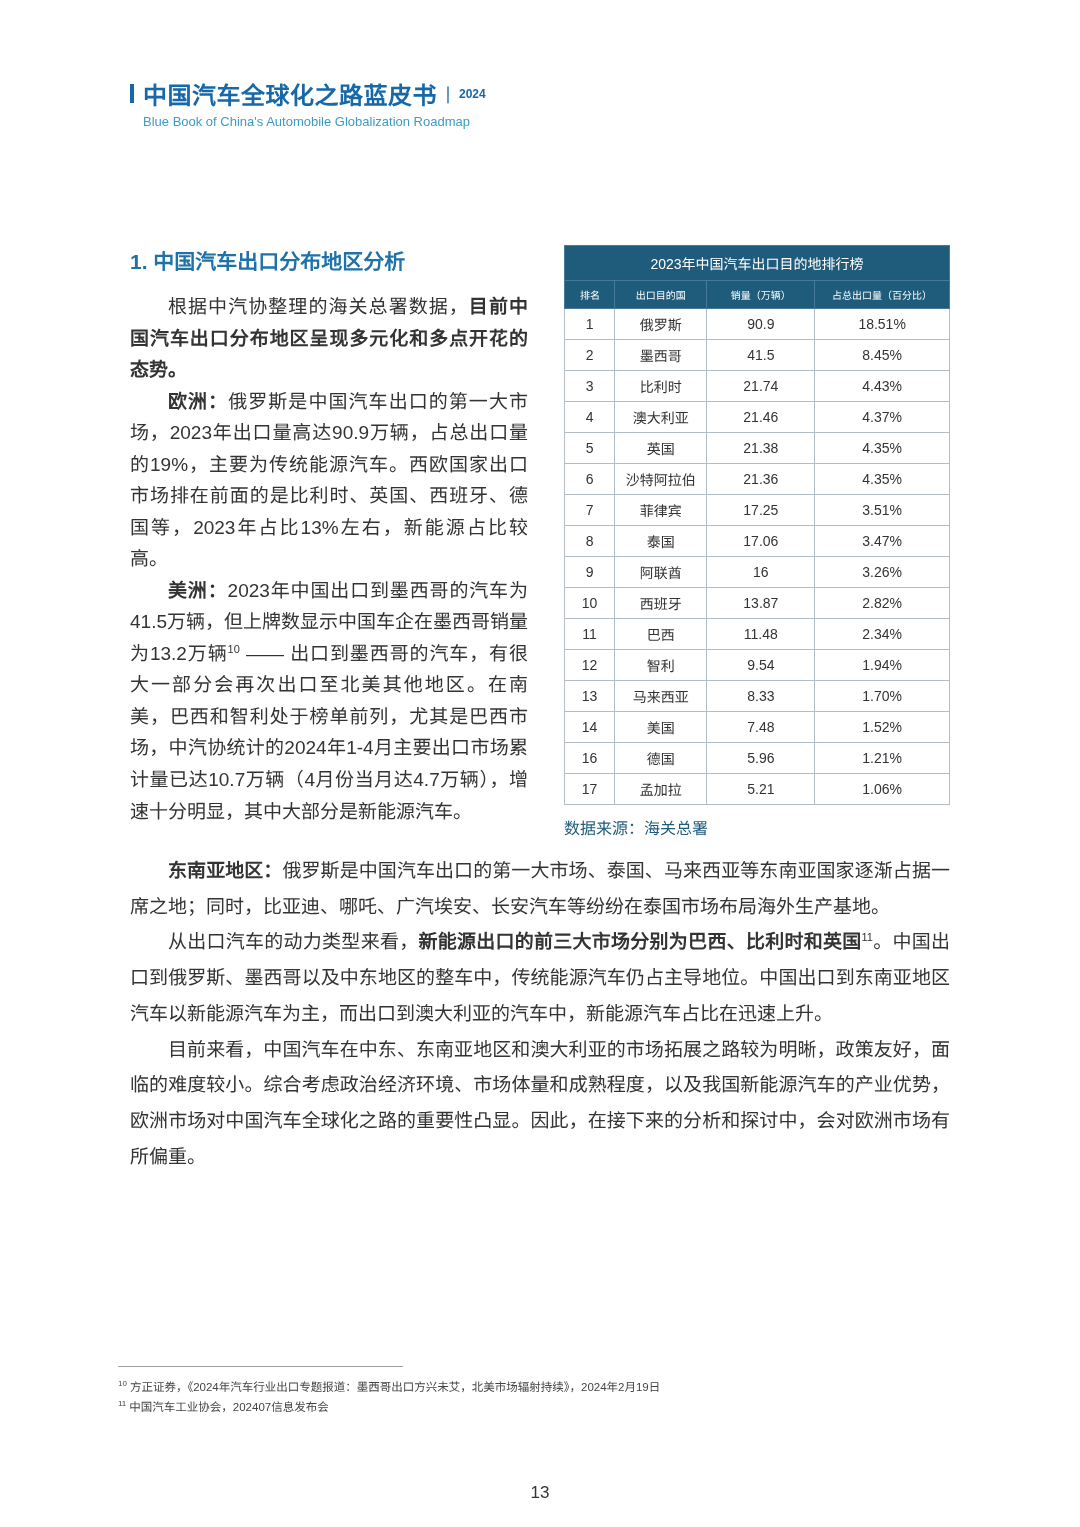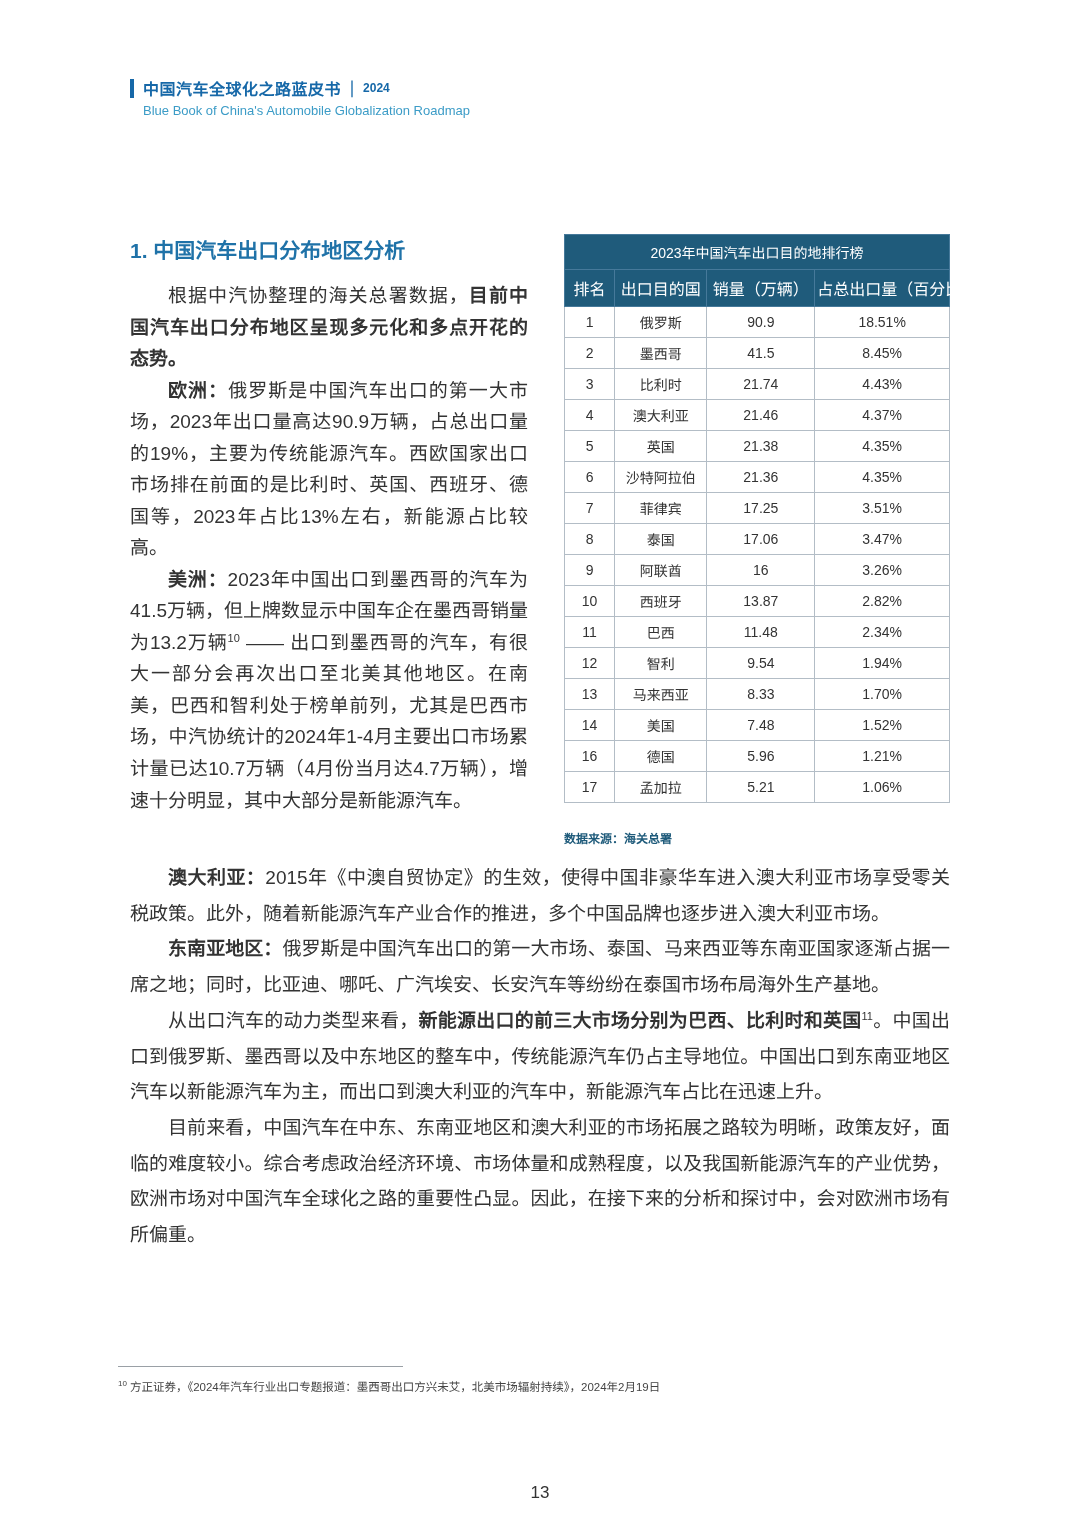--- a/index.html
+++ b/index.html
@@ -6,44 +6,44 @@
   html, body { margin:0; padding:0; background:#ffffff; }
   .page {
     width:1080px; height:1527px; margin:0 auto; background:#ffffff;
     position:relative; overflow:hidden;
     font-family:"Liberation Sans","DejaVu Sans",sans-serif;
     padding:76px 130px 0 130px;
   }
   
   .header-title-row { display:flex; align-items:center; }
   .header-accent-bar { width:4px; height:19px; background:var(--header-blue,#1668A8); margin-right:9px; }
-  .header-title { font-size:16px; font-weight:bold; color:var(--header-blue,#1668A8); letter-spacing:.5px; }
+  .header-title { font-size:24px; font-weight:bold; color:var(--header-blue,#1668A8); letter-spacing:.5px; }
   .header-sep { font-size:16px; font-weight:bold; color:var(--header-blue,#1668A8); margin:0 3px; }
   .header-year { font-size:12px; font-weight:bold; color:var(--header-blue,#1668A8); }
   .header-subtitle { margin:3px 0 0 13px; font-size:13px; color:var(--subtitle-blue,#3C9CC7); }
   
   .content { margin-top:116px; }
   .two-col { display:flex; align-items:flex-start;justify-content:center; }
   .left-col { flex:0 0 398px; width:398px; }
   .right-col { flex:1; margin-left:36px; }
   .section-title { margin:0 0 16px 0; font-size:21px; font-weight:bold; color:var(--section-blue,#1F72A8); }
   .para { margin:0; font-size:19px; line-height:1.66; color:#333; text-indent:2em; text-align:justify; }
   .para .bold { font-weight:bold; }
   .para sup { font-size:11px; }
   .full-paras { margin-top:14px; }
   .full-paras .para { line-height:1.88; }
   
   .export-table { width:100%; border-collapse:collapse; table-layout:fixed; font-size:14px; color:#333; }
   .export-table thead th {
     background:var(--table-header-bg,#1F5B7B); color:#ffffff; font-weight:normal;
-    border:1px solid #46799a; padding:6px 2px; font-size:16px; white-space:nowrap;
+    border:1px solid #46799a; padding:6px 15px; font-size:10px; white-space:nowrap;
   }
   .export-table .table-title-cell { font-size:14px; padding:7px 2px; }
   .export-table tbody td { border:1px solid #b3bdc6; text-align:center; padding:5px 2px; background:#fff; }
-  .table-source { margin-top:26px; font-size:12px; font-weight:bold; color:var(--table-header-bg,#1F5B7B); }
+  .table-source { margin-top:10px; font-size:16px; font-weight:normal; color:var(--table-header-bg,#1F5B7B); }
   
   .footnotes { position:absolute; left:118px; right:130px; top:1366px; }
   .footnote-divider { width:285px; border:0; border-top:1px solid #9aa0a6; margin:0 0 10px 0; }
   .footnote { font-size:11.5px; color:#444; line-height:1.75; }
   .footnote sup { font-size:8px; margin-right:3px; }
   
   .page-number { position:absolute; top:1483px; left:0; width:100%; text-align:center; font-size:17px; color:#333; }
 </style>
 </head>
 <body>
@@ -187,29 +187,31 @@
                 <td>1.06%</td>
               </tr>
             </tbody>
         </table>
         <div class="table-source">数据来源：海关总署</div>
       </div>
 
     </div>
 
     <div class="full-paras">
-      <p class="para"><span class="bold">澳大利亚：</span><span>2015年《中澳自贸协定》的生效，使得中国非豪华车进入澳大利亚市场享受零关税政策。此外，随着新能源汽车产业合作的推进，多个中国品牌也逐步进入澳大利亚市场。</span></p>
       <p class="para"><span class="bold">东南亚地区：</span><span>俄罗斯是中国汽车出口的第一大市场、泰国、马来西亚等东南亚国家逐渐占据一席之地；同时，比亚迪、哪吒、广汽埃安、长安汽车等纷纷在泰国市场布局海外生产基地。</span></p>
       <p class="para"><span>从出口汽车的动力类型来看，</span><span class="bold">新能源出口的前三大市场分别为巴西、比利时和英国</span><sup>11</sup><span>。中国出口到俄罗斯、墨西哥以及中东地区的整车中，传统能源汽车仍占主导地位。中国出口到东南亚地区汽车以新能源汽车为主，而出口到澳大利亚的汽车中，新能源汽车占比在迅速上升。</span></p>
       <p class="para"><span>目前来看，中国汽车在中东、东南亚地区和澳大利亚的市场拓展之路较为明晰，政策友好，面临的难度较小。综合考虑政治经济环境、市场体量和成熟程度，以及我国新能源汽车的产业优势，欧洲市场对中国汽车全球化之路的重要性凸显。因此，在接下来的分析和探讨中，会对欧洲市场有所偏重。</span></p>
     </div>
   </main>
 
   <div class="footnotes">
     <hr class="footnote-divider">
     <div class="footnote">
       <sup>10</sup><span>方正证券，《2024年汽车行业出口专题报道：墨西哥出口方兴未艾，北美市场辐射持续》，2024年2月19日</span>
     </div>
+    <div class="footnote">
+      <sup>11</sup><span>中国汽车工业协会，202407信息发布会</span>
+    </div>
   </div>
 
   <div class="page-number">13</div>
 
 </div>
 
 </body></html>

